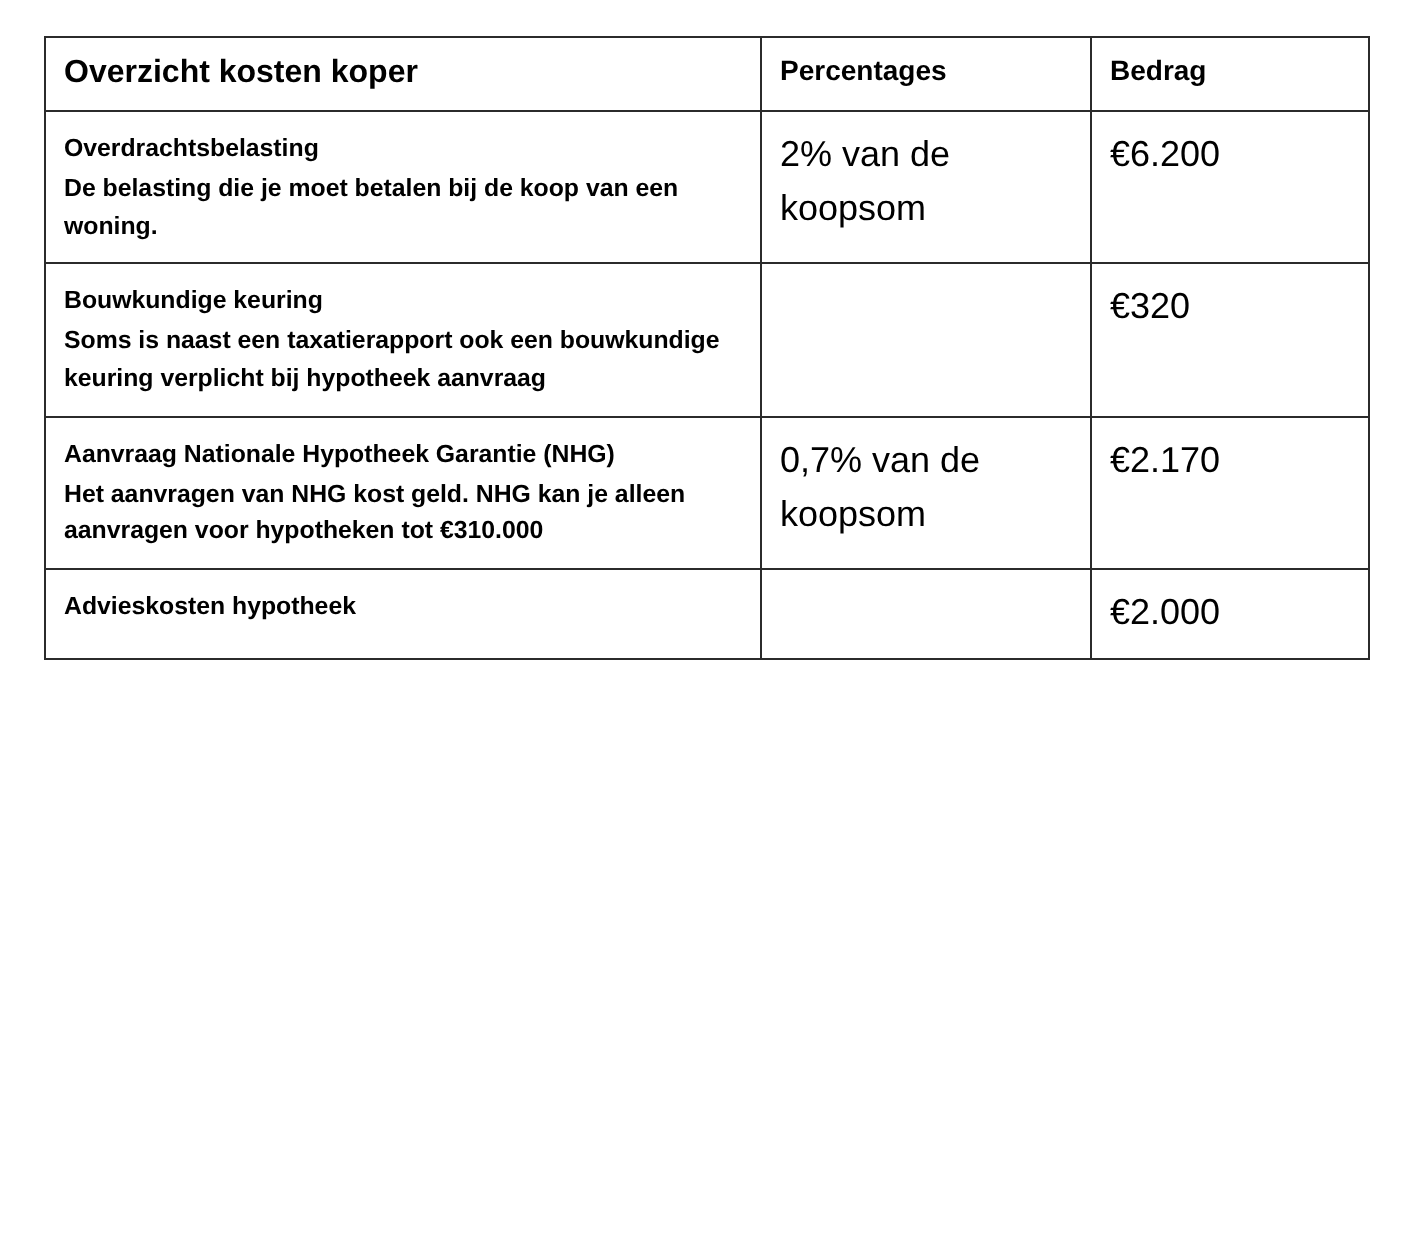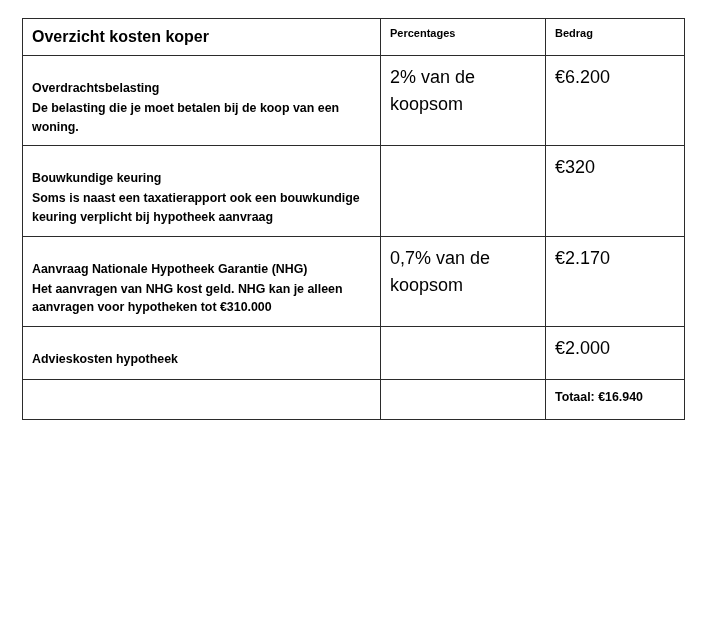--- a/index.html
+++ b/index.html
@@ -31,32 +31,32 @@
     vertical-align: top;
     padding: 8px 9px 9px 9px;
     text-align: left;
   }
   col.c-desc { width: 358px; }
   col.c-pct  { width: 165px; }
   col.c-amt  { width: 139px; }
 
   thead th {
     font-weight: bold;
-    font-size: 11px;
+    font-size: 14px;
     padding-top: 11px;
     padding-bottom: 12px;
     line-height: 1.2;
   }
   thead th.head-desc { font-size: 16px; }
 
   .row-title {
     font-weight: bold;
     font-size: 12.4px;
     line-height: 1.45;
-    margin: 16px 0 1px 0;
+    margin: 2px 0 1px 0;
   }
   .row-desc {
     font-size: 12.4px;
     line-height: 1.5;
     margin: 0;
     font-weight: bold;
   }
   .cell-text {
     font-size: 18px;
     line-height: 1.5;
@@ -136,23 +136,16 @@
           <div class="row-desc"></div>
         </td>
         <td class="empty">
           <div class="cell-text"></div>
         </td>
         <td>
           <div class="cell-text">€2.000</div>
         </td>
       </tr>
 
-      <tr class="spacer-row">
-        <td class="empty"></td>
-        <td class="empty"></td>
-        <td>
-          <div class="cell-total">Totaal: €16.940</div>
-        </td>
-      </tr>
 
     </tbody>
   </table>
 </div>
 
 </body></html>

